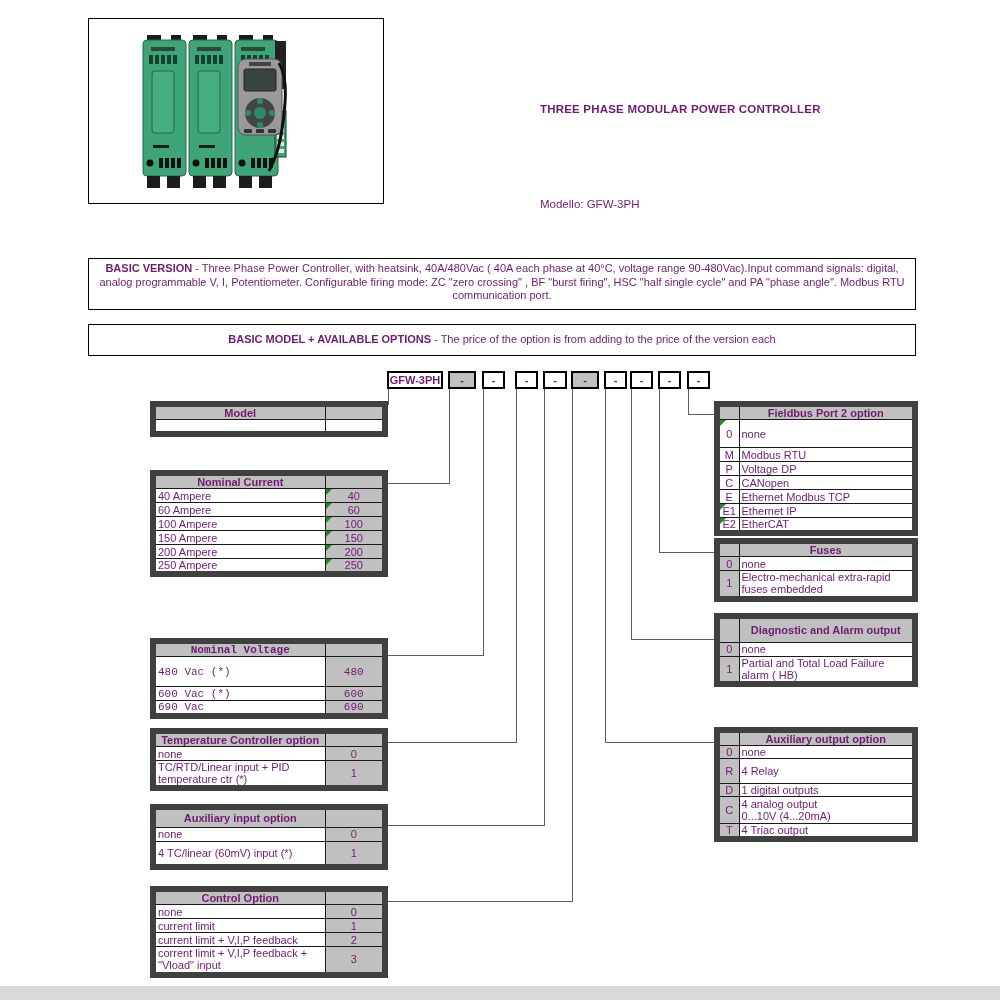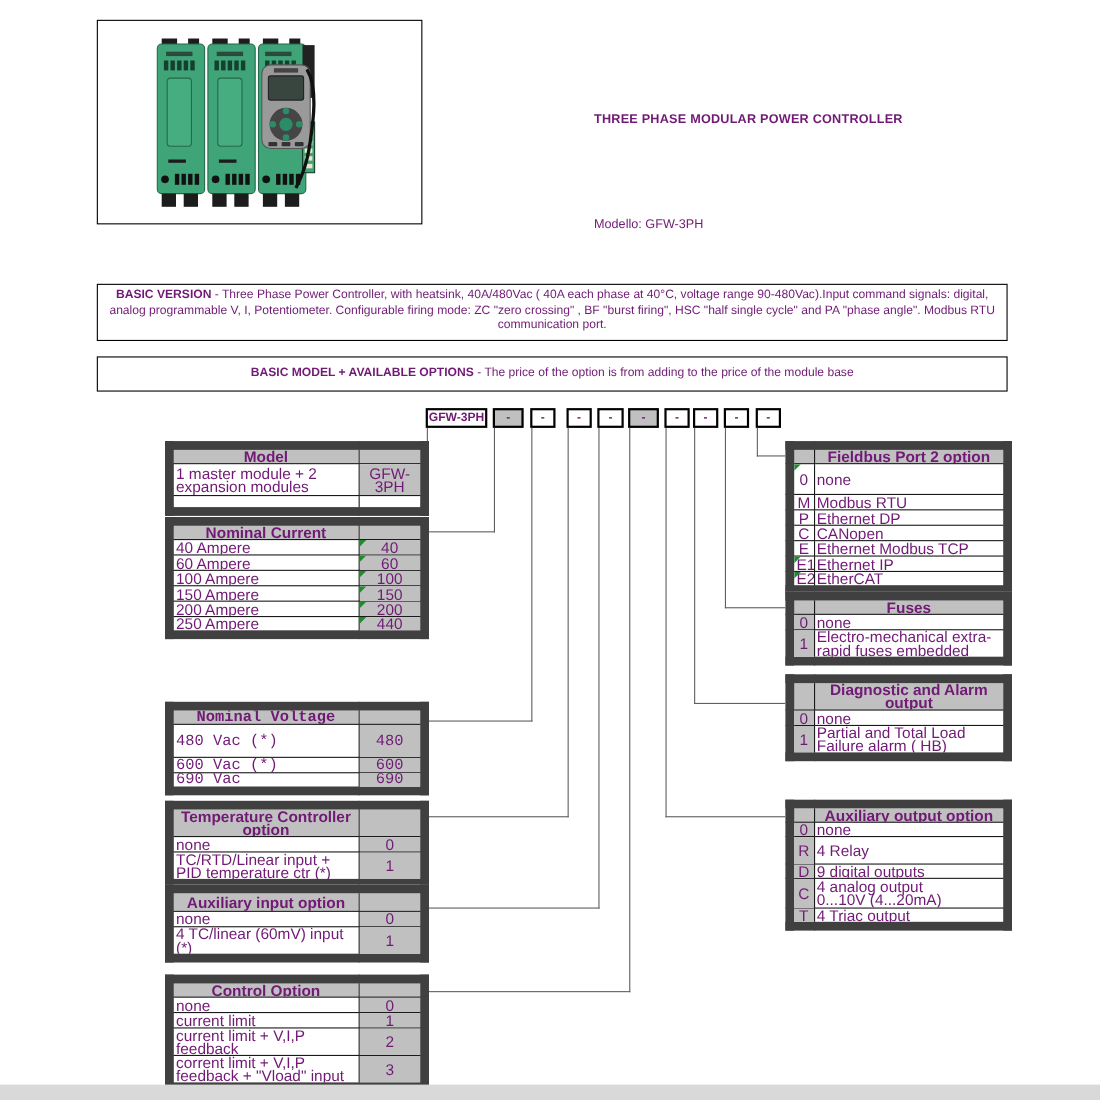--- a/index.html
+++ b/index.html
@@ -16,21 +16,21 @@
   .note b{font-weight:bold;}
   
   .codebox{position:absolute;top:371px;height:14px;border:2px solid #000;background:#fff;
            display:flex;align-items:center;justify-content:center;font-size:11px;font-weight:bold;}
   .codebox.g{background:#c0c0c0;}
   
   .vline{position:absolute;width:1px;background:#5f5f5f;}
   .hline{position:absolute;height:1px;background:#5f5f5f;}
   
   table.opt{position:absolute;border-collapse:collapse;table-layout:fixed;
-            font-size:14px;line-height:12px;border:8px solid #404040;background:#fff;}
+            font-size:11px;line-height:12px;border:6px solid #404040;background:#fff;}
   table.opt th,table.opt td{border:1px solid #1a1a1a;padding:0 2px;vertical-align:middle;overflow:hidden;}
   table.opt th{background:#c0c0c0;font-weight:bold;text-align:center;}
   td.g{background:#c0c0c0;}
   td.val{text-align:center;position:relative;}
   td.code{text-align:center;position:relative;}
   td.lab{text-align:left;padding-left:3px;}
   td.pre{white-space:pre-line;}
   td.tri::before{content:"";position:absolute;top:0;left:0;width:0;height:0;
                  border-top:6px solid #1e8a2e;border-right:6px solid transparent;}
   .page-edge{position:absolute;left:0;top:986px;width:1000px;height:14px;background:#d9d9d9;}
@@ -152,21 +152,21 @@
     </svg>
   </div>
 
   <div class="doc-title">THREE PHASE MODULAR POWER CONTROLLER</div>
   <div class="model-line">Modello: GFW-3PH</div>
 
   <div class="note" style="top:258px;min-height:44px;">
     <b>BASIC VERSION</b><span> - Three Phase Power Controller, with heatsink, 40A/480Vac ( 40A each phase at 40°C, voltage range  90-480Vac).Input command signals: digital, analog programmable V, I, Potentiometer.  Configurable firing mode: ZC "zero crossing" , BF "burst firing", HSC "half single cycle" and PA "phase angle". Modbus RTU communication port.</span>
   </div>
   <div class="note" style="top:324px;height:19px;padding-top:8px;">
-    <b>BASIC MODEL + AVAILABLE OPTIONS</b><span> - The price of the option is from adding to the price of the module base</span>
+    <b>BASIC MODEL + AVAILABLE OPTIONS</b><span> - The price of the option is from adding to the price of the version each</span>
   </div>
 
   <div class="codebox" style="left:387px;width:52px;">
       <span>GFW-3PH</span>
     </div>
   <div class="codebox g" style="left:448px;width:24px;">
       <span>-</span>
     </div>
   <div class="codebox" style="left:482px;width:19px;">
       <span>-</span>
@@ -217,24 +217,20 @@
   <table class="opt" style="left:150px;top:401px;width:232px;">
     <colgroup>
         <col style="width:172px">
         <col style="width:60px">
       </colgroup>
     <tbody>
         <tr style="height:14px">
           <th>Model</th>
           <th></th>
         </tr>
-    <tr style="height:29px">
-          <td class="lab">1 master module + 2 expansion modules</td>
-          <td class="val g">GFW-3PH</td>
-        </tr>
     <tr style="height:14px">
           <td class="lab"></td>
           <td class="val"></td>
         </tr>
   </tbody>
     </table>
 
   <table class="opt" style="left:150px;top:470px;width:232px;">
     <colgroup>
         <col style="width:172px">
@@ -260,21 +256,21 @@
     <tr style="height:14px">
           <td class="lab">150 Ampere</td>
           <td class="val g tri">150</td>
         </tr>
     <tr style="height:14px">
           <td class="lab">200 Ampere</td>
           <td class="val g tri">200</td>
         </tr>
     <tr style="height:14px">
           <td class="lab">250 Ampere</td>
-          <td class="val g tri">440</td>
+          <td class="val g tri">250</td>
         </tr>
   </tbody>
     </table>
 
   <table class="opt" style="left:150px;top:638px;width:232px;font-family:Liberation Mono, monospace;">
     <colgroup>
         <col style="width:172px">
         <col style="width:60px">
       </colgroup>
     <tbody>
@@ -381,21 +377,21 @@
     <tr style="height:28px">
           <td class="code tri">0</td>
           <td class="lab">none</td>
         </tr>
     <tr style="height:14px">
           <td class="code">M</td>
           <td class="lab">Modbus RTU</td>
         </tr>
     <tr style="height:14px">
           <td class="code">P</td>
-          <td class="lab">Ethernet DP</td>
+          <td class="lab">Voltage DP</td>
         </tr>
     <tr style="height:14px">
           <td class="code">C</td>
           <td class="lab">CANopen</td>
         </tr>
     <tr style="height:14px">
           <td class="code">E</td>
           <td class="lab">Ethernet Modbus TCP</td>
         </tr>
     <tr style="height:14px">
@@ -464,21 +460,21 @@
     <tr style="height:13px">
           <td class="code g">0</td>
           <td class="lab">none</td>
         </tr>
     <tr style="height:25px">
           <td class="code g">R</td>
           <td class="lab">4 Relay</td>
         </tr>
     <tr style="height:13px">
           <td class="code g">D</td>
-          <td class="lab">9 digital outputs</td>
+          <td class="lab">1 digital outputs</td>
         </tr>
     <tr style="height:27px">
           <td class="code g">C</td>
           <td class="lab pre">4 analog output
 0...10V (4...20mA)</td>
         </tr>
     <tr style="height:13px">
           <td class="code g">T</td>
           <td class="lab">4 Triac output</td>
         </tr>

